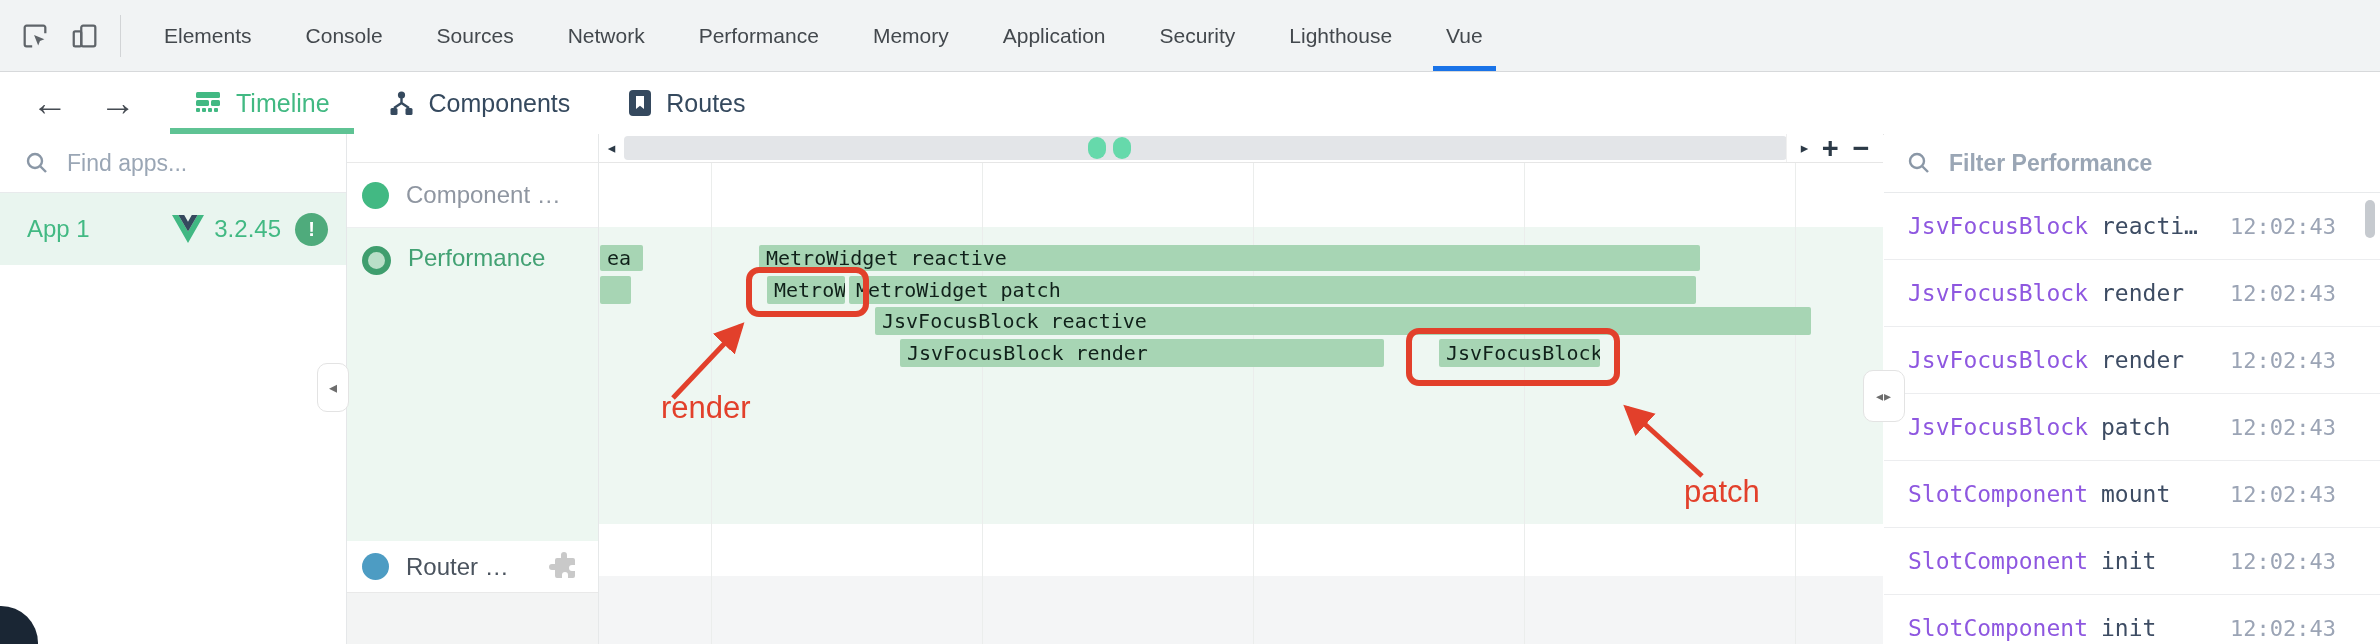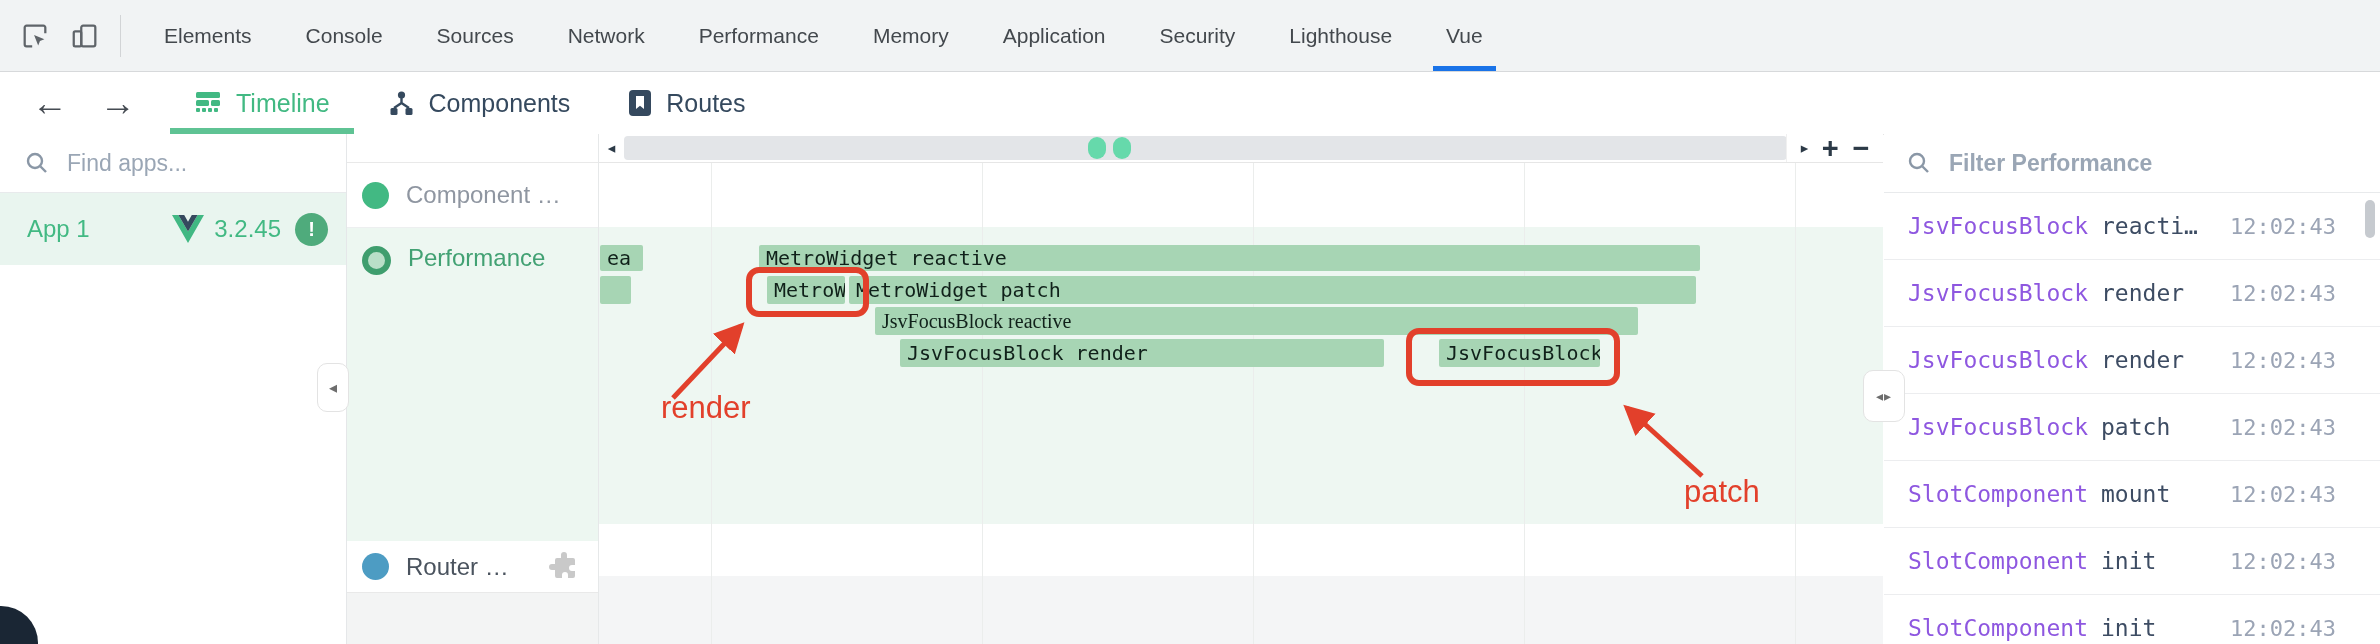--- a/index.html
+++ b/index.html
@@ -227,21 +227,21 @@
           <span class="zoom">−</span>
         </div>
       </div>
 
       <div id="bars">
           <div class="bar" style="left: 1px; top: 111px; width: 43px; height: 26px;">ea</div>
           <div class="bar" style="left: 1px; top: 142px; width: 31px; height: 28px;"></div>
           <div class="bar" style="left: 160px; top: 111px; width: 941px; height: 26px;">MetroWidget reactive</div>
           <div class="bar" style="left: 168px; top: 142px; width: 78px; height: 28px;">MetroW</div>
           <div class="bar" style="left: 250px; top: 142px; width: 847px; height: 28px;">MetroWidget patch</div>
-          <div class="bar" style="left: 276px; top: 173px; width: 763px; height: 28px; font-family: Liberation Serif, serif;">JsvFocusBlock reactive</div>
+          <div class="bar" style="left: 276px; top: 173px; width: 936px; height: 28px;">JsvFocusBlock reactive</div>
           <div class="bar" style="left: 301px; top: 205px; width: 484px; height: 28px;">JsvFocusBlock render</div>
           <div class="bar" style="left: 840px; top: 205px; width: 161px; height: 28px;">JsvFocusBlock</div>
         </div>
 
       <div class="redbox" style="left:147px;top:133px;width:123px;height:50px"></div>
       <div class="redbox" style="left:807px;top:194px;width:214px;height:58px"></div>
 
       <svg class="arrows">
         <defs>
           <marker id="ah" markerWidth="8" markerHeight="8" refX="5" refY="3" orient="auto">

